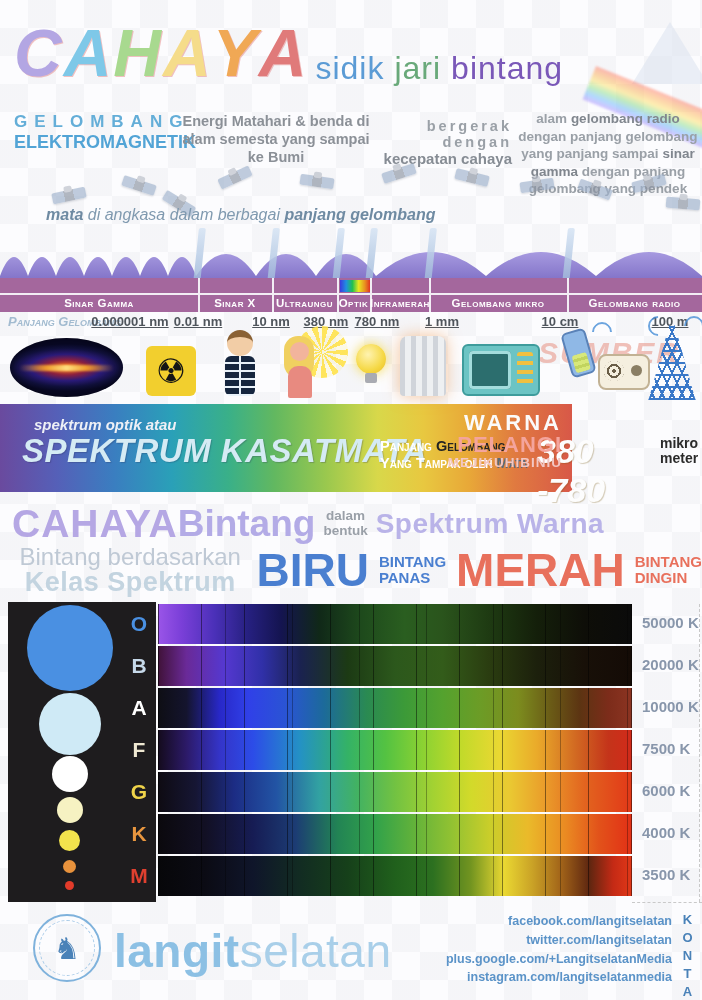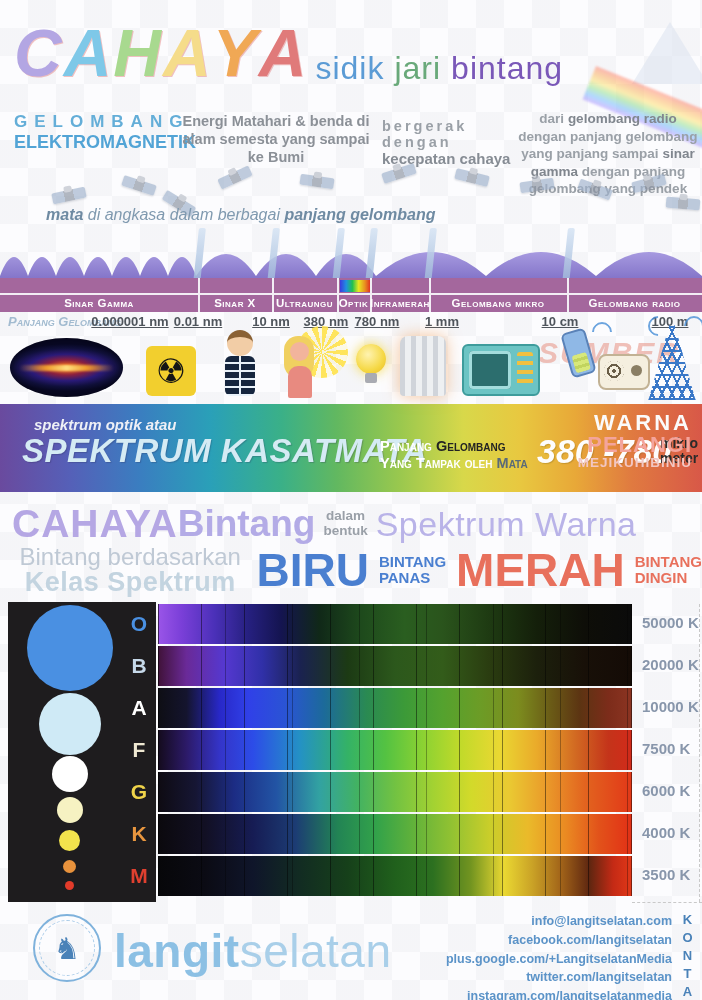--- a/index.html
+++ b/index.html
@@ -20,21 +20,21 @@
   .prism{left:632px;top:22px;width:0;height:0;border-left:38px solid transparent;border-right:38px solid transparent;
     border-bottom:62px solid rgba(222,228,240,.75);opacity:.8;}
   .beam{left:596px;top:66px;width:132px;height:36px;opacity:.5;filter:blur(1px);
     background:linear-gradient(180deg,#ff7a6a,#ffb05a,#ffe46a,#8ae08a,#6ab8ff,#b08aff);
     transform:rotate(22deg);transform-origin:0 0;}
   
   .intro1{left:14px;top:112px;width:160px;text-align:center;color:#64aed8;}
   .intro1 .l1{font-weight:700;font-size:17px;letter-spacing:7px;}
   .intro1 .l2{font-weight:800;font-size:18px;color:#52a4d6;}
   .intro2{left:180px;top:112px;width:192px;text-align:center;color:#8b9097;font-weight:700;font-size:14.5px;line-height:1.25;}
-  .intro3{left:382px;top:118px;width:130px;text-align:left;color:#9aa0a7;}
+  .intro3{left:382px;top:118px;width:130px;text-align:right;color:#9aa0a7;}
   .intro3 .l1{font-weight:600;font-size:14.5px;letter-spacing:3px;}
   .intro3 .l2{font-weight:800;font-size:15px;color:#868c94;}
   .intro4{left:516px;top:110px;width:184px;text-align:center;color:#9aa0a7;font-size:13.5px;line-height:1.3;font-weight:600;}
   .intro4 b{color:#80868e;}
   
   .sat{width:34px;height:11px;border-radius:2px;opacity:.65;
     background:linear-gradient(90deg,#9fb2cc 0 36%,#8a93a2 36% 64%,#9fb2cc 64% 100%);
     box-shadow:0 1px 2px rgba(40,50,70,.25);}
   .sat::after{content:"";position:absolute;left:13px;top:-4px;width:8px;height:6px;background:#b9bec8;border-radius:2px;}
   
@@ -96,41 +96,41 @@
   .radioset::after{content:"";position:absolute;right:6px;top:9px;width:11px;height:11px;border-radius:50%;background:#8a7e64;}
   .tower{left:644px;top:324px;width:56px;height:76px;
     clip-path:polygon(46% 0,54% 0,92% 100%,8% 100%);
     background:
       repeating-linear-gradient(0deg,#3a78c8 0 2px,transparent 2px 12px),
       repeating-linear-gradient(64deg,#3a78c8 0 2px,transparent 2px 9px),
       repeating-linear-gradient(-64deg,#3a78c8 0 2px,transparent 2px 9px);}
   .arc{width:16px;height:16px;border:2px solid #4a90d8;border-radius:50%;
     border-bottom-color:transparent;border-left-color:transparent;opacity:.8;}
   
-  .vis-band{left:0;top:404px;width:702px;height:88px;
+  .vis-band{left:0;top:404px;width:572px;height:88px;
     background:linear-gradient(90deg,#6a4a9e 0%,#5560b8 10%,#3a7ec0 20%,#2aa0b8 30%,#3ab088 40%,#62b860 48%,#9ac84e 57%,#d8d84a 66%,#e8c840 74%,#e8a838 82%,#e07a40 90%,#d85848 100%);}
   .vis-pre{position:absolute;left:34px;top:12px;font-style:italic;font-size:15px;font-weight:600;color:#eef0f6;}
   .vis-title{position:absolute;left:22px;top:28px;font-style:italic;font-weight:900;font-size:33px;color:#d5ebf4;
     letter-spacing:.5px;text-shadow:1px 1px 1px rgba(40,40,80,.25);}
   .vis-desc{position:absolute;left:380px;top:34px;font-variant:small-caps;font-weight:700;font-size:14.5px;line-height:1.15;color:#fff;}
   .vis-desc .dk{color:#232323;}
   .vis-desc .gy{color:#5a6a78;}
   .vis-range{position:absolute;left:537px;top:28px;font-style:italic;font-weight:900;font-size:34px;color:#fdfdfd;
     text-shadow:1px 1px 1px rgba(120,90,20,.3);}
   .vis-unit{position:absolute;left:660px;top:32px;font-weight:700;font-size:14px;line-height:1.05;color:#2a2a2a;}
   .vis-warna{position:absolute;right:10px;top:8px;text-align:right;line-height:1;}
   .vis-warna .w1{font-weight:900;font-size:22px;letter-spacing:3px;color:#fbfbfb;}
   .vis-warna .w2{font-weight:900;font-size:22px;letter-spacing:1px;color:#f4a49c;}
   .vis-warna .w3{font-weight:600;font-size:13.5px;letter-spacing:1px;color:#f2c6c2;}
   
   .info1{left:12px;top:502px;width:690px;display:flex;align-items:center;}
   .big-lav{font-weight:900;font-size:39px;color:#b5a7e4;letter-spacing:1px;}
   .sm-gray{font-weight:700;font-size:13.5px;line-height:1.1;color:#9aa0a8;margin:0 8px;text-align:center;}
   .big-lav2{font-weight:800;font-size:37px;color:#b3abe6;}
-  .big-lav3{font-weight:400;font-size:34px;color:#b9b3e8;letter-spacing:.5px;}
+  .big-lav3{font-weight:700;font-size:28px;color:#b9b3e8;letter-spacing:.5px;}
   .info2{left:0px;top:543px;width:702px;display:flex;align-items:center;}
   .k-col{width:268px;text-align:center;line-height:1;padding-left:12px;}
   .k1{font-weight:300;font-size:24px;color:#bfc9d5;}
   .k2{font-weight:800;font-size:27px;color:#c3d4e0;letter-spacing:.5px;}
   .biru{font-weight:900;font-size:46px;color:#4a7fd0;margin-left:8px;}
   .sm-blue{font-weight:800;font-size:15px;line-height:1.05;color:#4a7fd0;margin:0 10px;}
   .merah{font-weight:900;font-size:46px;color:#e8705c;}
   .sm-red{font-weight:800;font-size:15px;line-height:1.05;color:#e8705c;margin-left:10px;}
   
   .star-panel{left:8px;top:602px;width:148px;height:300px;background:#1e1c1e;}
@@ -180,21 +180,21 @@
 
   <div class="abs intro1">
     <div class="l1">GELOMBANG</div>
     <div class="l2">ELEKTROMAGNETIK</div>
   </div>
   <div class="abs intro2">Energi Matahari &amp; benda di alam semesta yang sampai ke Bumi</div>
   <div class="abs intro3">
     <div class="l1">bergerak dengan</div>
     <div class="l2">kecepatan cahaya</div>
   </div>
-  <div class="abs intro4"><span>dari </span><b>gelombang radio</b><span> dengan panjang gelombang yang panjang sampai </span><b>sinar gamma</b><span> dengan panjang gelombang yang pendek</span></div>
+  <div class="abs intro4"><span>alam </span><b>gelombang radio</b><span> dengan panjang gelombang yang panjang sampai </span><b>sinar gamma</b><span> dengan panjang gelombang yang pendek</span></div>
 
   <div class="abs sat" style="left:52px;top:190px;transform:rotate(-12deg)"></div>
   <div class="abs sat" style="left:122px;top:180px;transform:rotate(18deg)"></div>
   <div class="abs sat" style="left:162px;top:198px;transform:rotate(32deg)"></div>
   <div class="abs sat" style="left:218px;top:172px;transform:rotate(-25deg)"></div>
   <div class="abs sat" style="left:300px;top:176px;transform:rotate(8deg)"></div>
   <div class="abs sat" style="left:382px;top:168px;transform:rotate(-18deg)"></div>
   <div class="abs sat" style="left:455px;top:172px;transform:rotate(14deg)"></div>
   <div class="abs sat" style="left:520px;top:180px;transform:rotate(-8deg)"></div>
   <div class="abs sat" style="left:578px;top:184px;transform:rotate(20deg)"></div>
@@ -354,21 +354,20 @@
   <div class="abs dash-v"></div>
   <div class="abs dash-h"></div>
 
   <div class="abs logo">
       <span>♞</span>
     </div>
   <div class="abs brand">
     <span class="b1">langit</span><span class="b2">selatan</span>
   </div>
   <div class="abs contacts">
-    <div>info@langitselatan.com</div>
     <div>facebook.com/langitselatan</div>
+    <div>twitter.com/langitselatan</div>
     <div>plus.google.com/+LangitselatanMedia</div>
-    <div>twitter.com/langitselatan</div>
     <div>instagram.com/langitselatanmedia</div>
   </div>
   <div class="abs kontak">KONTAK</div>
 
 </div>
 
 </body></html>

